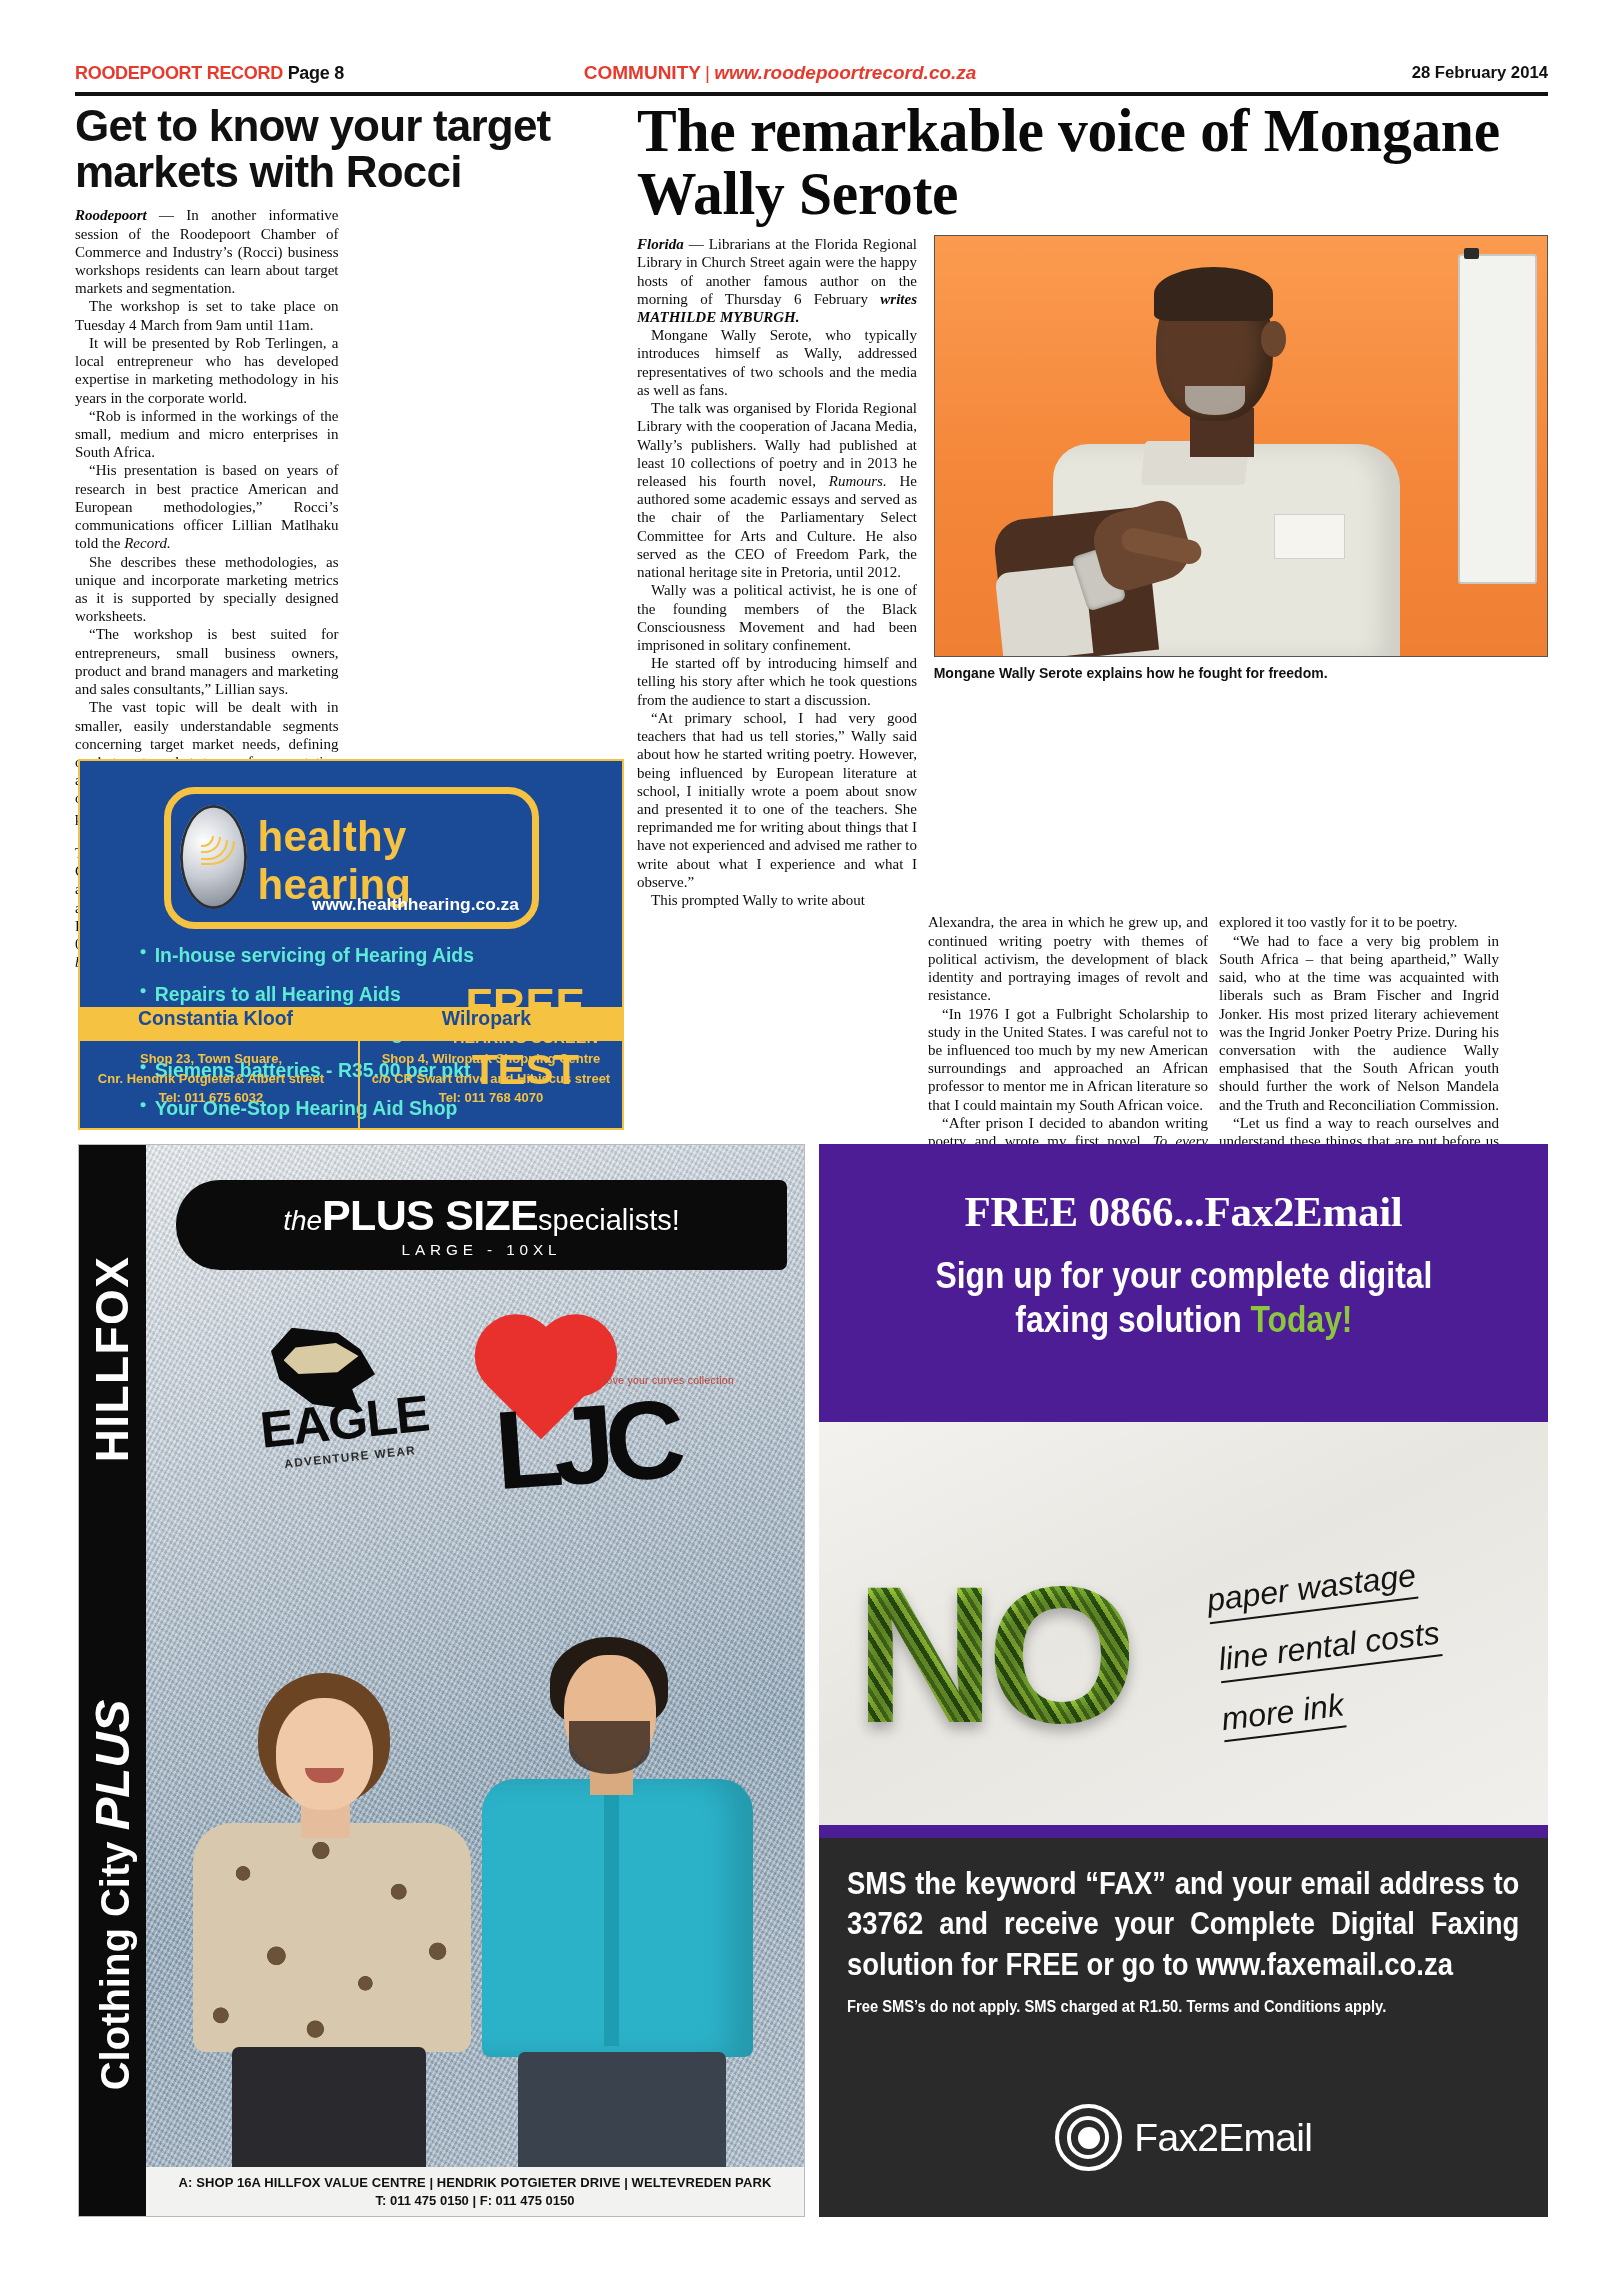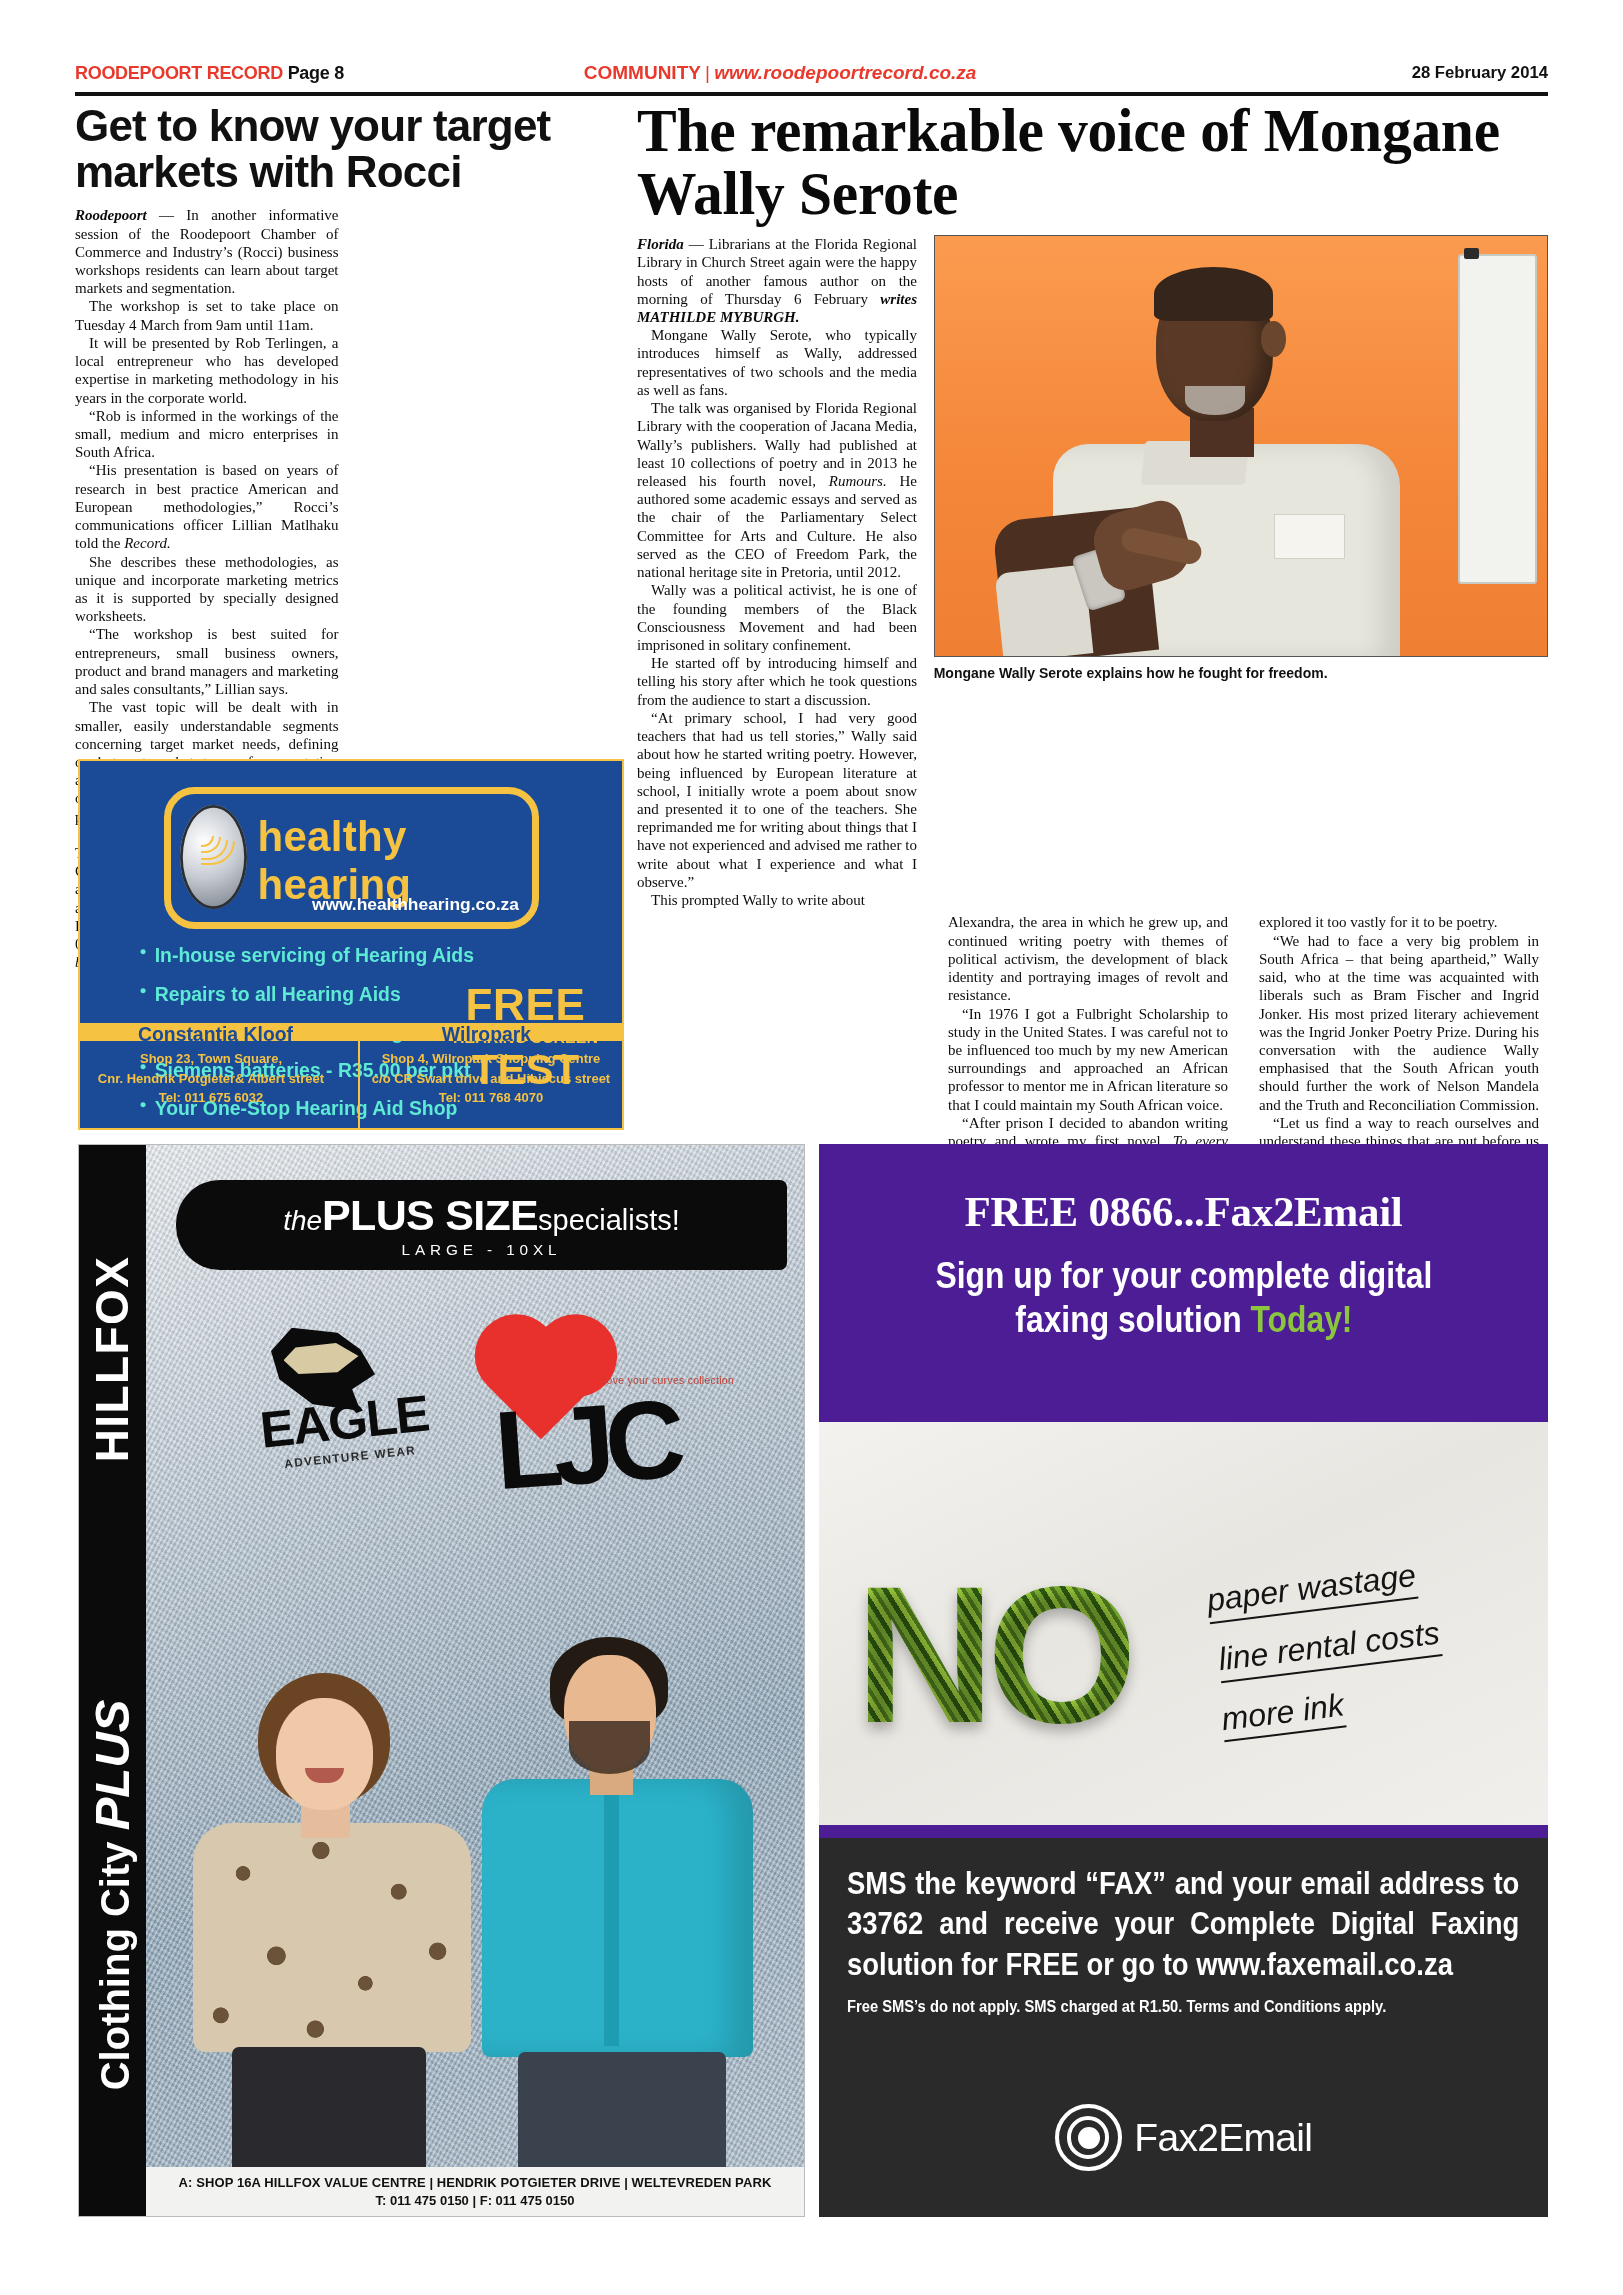--- a/index.html
+++ b/index.html
@@ -122,21 +122,21 @@
 
   .caption {
     font-family: "Liberation Sans", sans-serif;
     font-weight: bold;
     font-size: 14px;
     color: #111;
     margin-top: 8.3px;
   }
   .serote-bottom {
     display: flex;
-    gap: 31px;
+    gap: 11px;
     margin-top: 4.2px;
   }
   .serote-bottom .col { width: 280px; }
   .serote-bottom .bodytext p { font-size: 15px; }
 
   
   .ad-hearing {
     position: absolute;
     left: 78px; top: 759px;
     width: 546px; height: 371px;
@@ -185,21 +185,21 @@
   }
   .hh-bullets li:before { content: "\25CF"; position: absolute; left: 0; top: 0; font-size: 11.8px; }
   .hh-free {
     position: absolute; right: 21px; top: 222px;
     width: 151px; text-align: center; color: #f5c242; line-height: 1;
   }
   .hh-free .big { font-size: 44px; font-weight: bold; letter-spacing: 0.7px; display:block; }
   .hh-free .mid { font-size: 16px; font-weight: bold; display:block; margin: 2.8px 0; }
   .hh-free .big2 { font-size: 42px; font-weight: bold; display:block; }
   .hh-branchbar {
-    position: absolute; left: 0; bottom: 87px; width: 100%; height: 18px;
+    position: absolute; left: 0; bottom: 87px; width: 100%; height: 34px;
     background: #f5c242; display: flex;
   }
   .hh-branchbar div { flex: 1; text-align: center; font-size: 19.4px; font-weight: bold; color: #1b4b96; }
   .hh-addr {
     position: absolute; left: 0; bottom: 0; width: 100%; height: 87px; display: flex; gap: 16px;
   }
   .hh-addr .cell { flex: 1; text-align: center; color: #f5c242; font-size: 13px; font-weight: bold; line-height: 1.5; padding-top: 8.3px; }
   .hh-addr .cell + .cell { border-left: 2.8px solid #f5c242; }
 
   

